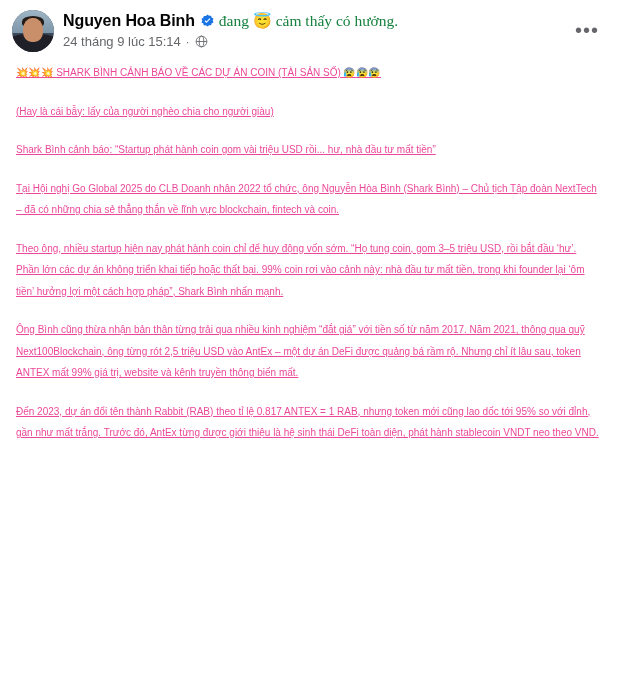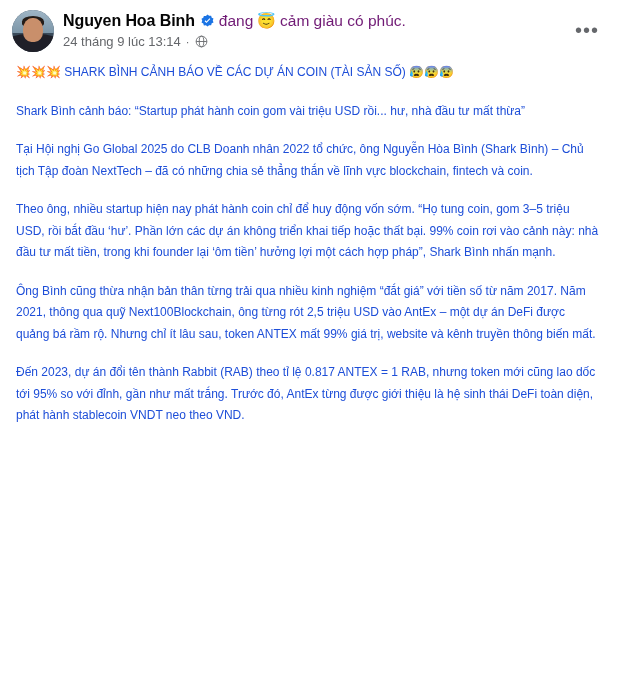--- a/index.html
+++ b/index.html
@@ -86,21 +86,22 @@
     color: #050505;
     letter-spacing: -0.1px;
   }
   .verified {
     display: inline-flex;
     margin: 0 4px 0 5px;
     flex: 0 0 auto;
   }
   .status-text {
     font-size: 15.5px;
-    color: #701a75;
+    color: #15803d;
+    font-family: Liberation Serif, serif;
   }
   .emoji {
     font-size: 15px;
   }
   .meta-line {
     display: flex;
     align-items: center;
     font-size: 13px;
     color: #65676b;
     margin-top: 3px;
@@ -124,23 +125,24 @@
     display: flex;
     align-items: center;
     justify-content: center;
     color: #65676b;
     font-size: 20px;
     letter-spacing: 1px;
     line-height: 10px;
   }
   .post-body {
     padding: 6px 16px 0 16px;
-    font-size: 12px;
+    font-size: 10px;
     line-height: 21.5px;
-    color: #1d4ed8;
+    color: #ec4899;
+    text-decoration: underline;
   }
   .post-body p {
     margin: 0 0 17px 0;
   }
 </style>
 </head>
 <body>
 
 <div class="post">
 
@@ -157,40 +159,41 @@
       <div class="name-line">
         <span class="author-name">Nguyen Hoa Binh</span>
         <span class="verified">
           <svg width="15" height="15" viewBox="0 0 16 16" aria-hidden="true">
             <path d="M8 0.6l1.7 1.35 2.17-.12.63 2.08 1.9.97-.78 2.03.78 2.03-1.9.97-.63 2.08-2.17-.12L8 13.4l-1.7-1.35-2.17.12-.63-2.08-1.9-.97.78-2.03-.78-2.03 1.9-.97.63-2.08 2.17.12z" fill="#1b74e4"></path>
             <path d="M6.9 9.55L4.95 7.6l.82-.82 1.13 1.13 3.3-3.3.82.82z" fill="#ffffff"></path>
           </svg>
         </span>
         <span class="status-text">đang</span>
         <span class="emoji" style="margin:0 4px;">😇</span>
-        <span class="status-text">cảm giàu có phúc.</span>
+        <span class="status-text">cảm thấy có hưởng.</span>
       </div>
       <div class="meta-line">
-        <span>24 tháng 9 lúc 13:14</span>
+        <span>24 tháng 9 lúc 15:14</span>
         <span class="meta-dot">·</span>
         <span class="globe-icon">
           <svg width="13" height="13" viewBox="0 0 16 16" aria-hidden="true">
             <circle cx="8" cy="8" r="6.6" fill="none" stroke="#65676b" stroke-width="1.1"></circle>
             <ellipse cx="8" cy="8" rx="2.8" ry="6.6" fill="none" stroke="#65676b" stroke-width="1.1"></ellipse>
             <line x1="1.5" y1="8" x2="14.5" y2="8" stroke="#65676b" stroke-width="1.1"></line>
           </svg>
         </span>
       </div>
     </div>
 
     <div class="more-btn">•••</div>
   </div>
 
   <div class="post-body">
     <p>💥💥💥 SHARK BÌNH CẢNH BÁO VỀ CÁC DỰ ÁN COIN (TÀI SẢN SỐ) 😰😰😰</p>
-    <p>Shark Bình cảnh báo: “Startup phát hành coin gom vài triệu USD rồi... hư, nhà đầu tư mất thừa”</p>
+    <p>(Hay là cái bẫy: lấy của người nghèo chia cho người giàu)</p>
+    <p>Shark Bình cảnh báo: “Startup phát hành coin gom vài triệu USD rồi... hư, nhà đầu tư mất tiền”</p>
     <p>Tại Hội nghị Go Global 2025 do CLB Doanh nhân 2022 tổ chức, ông Nguyễn Hòa Bình (Shark Bình) – Chủ tịch Tập đoàn NextTech – đã có những chia sẻ thẳng thắn về lĩnh vực blockchain, fintech và coin.</p>
     <p>Theo ông, nhiều startup hiện nay phát hành coin chỉ để huy động vốn sớm. “Họ tung coin, gom 3–5 triệu USD, rồi bắt đầu ‘hư’. Phần lớn các dự án không triển khai tiếp hoặc thất bại. 99% coin rơi vào cảnh này: nhà đầu tư mất tiền, trong khi founder lại ‘ôm tiền’ hưởng lợi một cách hợp pháp”, Shark Bình nhấn mạnh.</p>
     <p>Ông Bình cũng thừa nhận bản thân từng trải qua nhiều kinh nghiệm “đắt giá” với tiền số từ năm 2017. Năm 2021, thông qua quỹ Next100Blockchain, ông từng rót 2,5 triệu USD vào AntEx – một dự án DeFi được quảng bá rầm rộ. Nhưng chỉ ít lâu sau, token ANTEX mất 99% giá trị, website và kênh truyền thông biến mất.</p>
     <p>Đến 2023, dự án đổi tên thành Rabbit (RAB) theo tỉ lệ 0.817 ANTEX = 1 RAB, nhưng token mới cũng lao dốc tới 95% so với đỉnh, gần như mất trắng. Trước đó, AntEx từng được giới thiệu là hệ sinh thái DeFi toàn diện, phát hành stablecoin VNDT neo theo VND.</p>
   </div>
 
 </div>
 
 </body></html>

